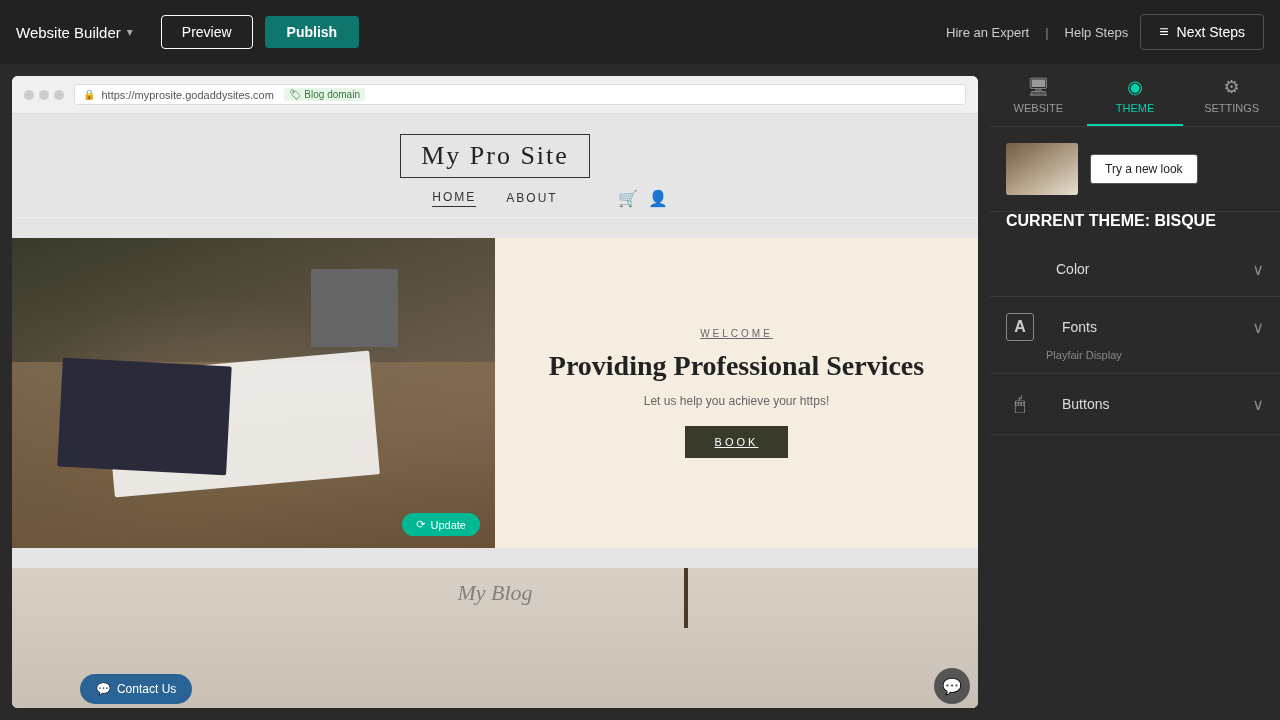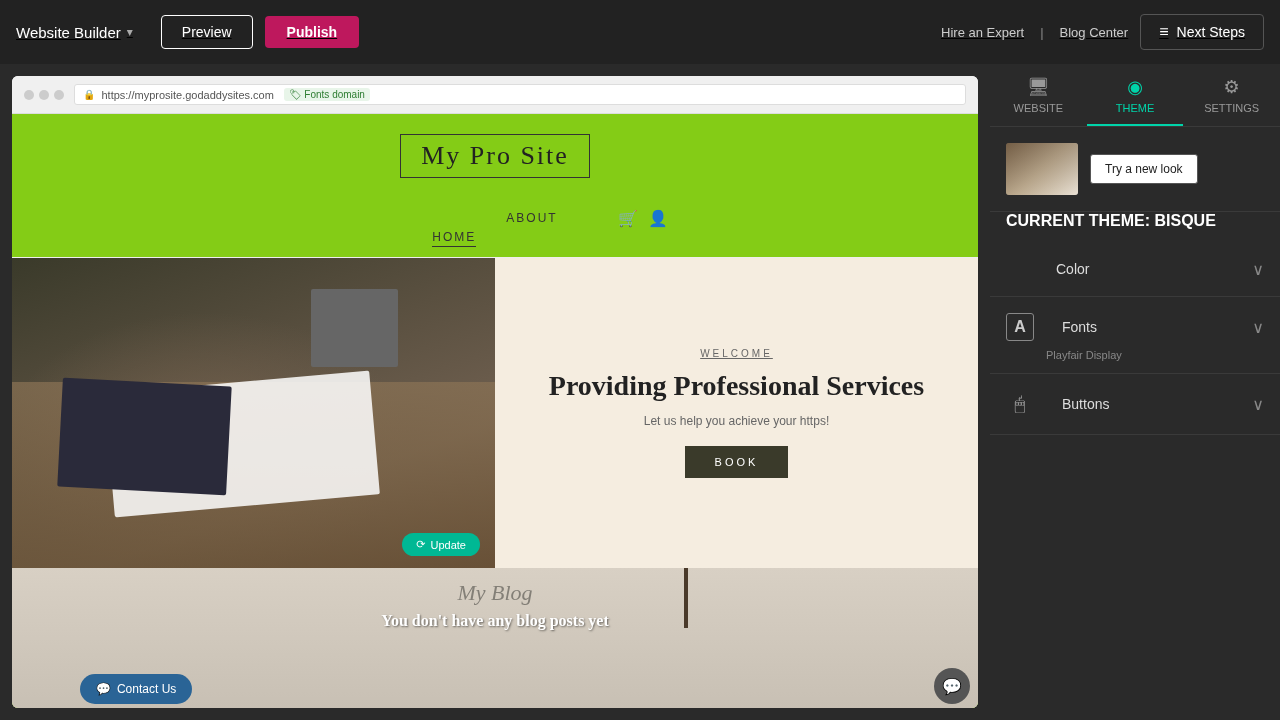--- a/index.html
+++ b/index.html
@@ -15,21 +15,20 @@
 
     
     .topbar {
       background: #222;
       height: 64px;
       display: flex;
       align-items: center;
       padding: 0 16px;
       flex-shrink: 0;
       gap: 12px;
-      text-decoration: underline;
     }
     .topbar-brand {
       display: flex;
       align-items: center;
       gap: 6px;
       color: #fff;
       font-size: 15px;
       font-weight: 500;
       margin-right: 16px;
     }
@@ -40,21 +39,21 @@
     .btn-preview {
       background: transparent;
       border: 1.5px solid #fff;
       color: #fff;
       padding: 8px 20px;
       border-radius: 4px;
       font-size: 14px;
       cursor: pointer;
     }
     .btn-publish {
-      background: #be185d;
+      background: #0f766e;
       border: none;
       color: #fff;
       padding: 8px 22px;
       border-radius: 4px;
       font-size: 14px;
       font-weight: 600;
       cursor: pointer;
     }
     .topbar-spacer { flex: 1; }
     .topbar-links {
@@ -140,24 +139,25 @@
       color: #2e7d32;
       font-size: 10px;
       padding: 1px 5px;
       border-radius: 3px;
       margin-left: 4px;
     }
 
     
     .site-content {
       flex: 1;
-      background: #84cc16;
+      background: #e5e5e5;
       overflow: hidden;
       display: flex;
       flex-direction: column;
+      gap: 20px;
     }
     .site-header {
       padding: 20px 40px 10px;
       display: flex;
       flex-direction: column;
       align-items: center;
       border-bottom: 1px solid #eee;
     }
     .site-title {
       font-family: 'Georgia', serif;
@@ -179,21 +179,20 @@
     .nav-link {
       font-size: 12px;
       letter-spacing: 2px;
       color: #333;
       text-transform: uppercase;
       text-decoration: none;
       padding-bottom: 2px;
     }
     .nav-link.active {
       border-bottom: 1.5px solid #333;
-      margin-top: 40px;
     }
     .nav-icons {
       position: absolute;
       right: 310px;
       display: flex;
       gap: 10px;
       color: #333;
       font-size: 16px;
     }
 
@@ -306,20 +305,21 @@
     }
     .hero-book-btn {
       background: #3a3a2a;
       color: #fff;
       border: none;
       padding: 10px 30px;
       letter-spacing: 3px;
       font-size: 11px;
       cursor: pointer;
       text-transform: uppercase;
+      text-decoration: underline;
     }
 
     
     .blog-section {
       background: #e8e0d8;
       flex: 1;
       display: flex;
       flex-direction: column;
       align-items: center;
       padding: 12px;
@@ -520,21 +520,21 @@
   <div class="topbar-brand">
     <span>Website Builder</span>
     <span class="chevron">▾</span>
   </div>
   <button class="btn-preview">Preview</button>
   <button class="btn-publish">Publish</button>
   <div class="topbar-spacer"></div>
   <div class="topbar-links">
     <a>Hire an Expert</a>
     <span>|</span>
-    <a>Blog Center</a>
+    <a>Help Steps</a>
   </div>
   <button class="btn-next-steps">
     <span class="ns-icon">≡</span>
     <span>Next Steps</span>
   </button>
 </div>
 
 <div class="main-content">
 
   <div class="browser-area">
@@ -542,21 +542,21 @@
 
       <div class="browser-chrome">
         <div class="browser-dots">
           <div class="dot"></div>
           <div class="dot"></div>
           <div class="dot"></div>
         </div>
         <div class="browser-url-bar">
           <span class="lock-icon">🔒</span>
           <span>https://myprosite.godaddysites.com</span>
-          <span class="free-domain-badge">🏷 Fonts domain</span>
+          <span class="free-domain-badge">🏷 Blog domain</span>
         </div>
       </div>
 
       <div class="site-content">
 
         <div class="site-header" style="position:relative;">
           <div class="site-title">My Pro Site</div>
           <div class="site-nav">
             <a class="nav-link active">HOME</a>
             <a class="nav-link">ABOUT</a>
@@ -585,21 +585,20 @@
             <div class="hero-heading">Providing Professional Services</div>
             <div class="hero-subtext">Let us help you achieve your https!</div>
             <button class="hero-book-btn">BOOK</button>
           </div>
         </div>
 
         <div class="blog-section">
           <div class="blog-bg-image"></div>
           <div class="blog-lamp"></div>
           <div class="blog-title">My Blog</div>
-          <div class="blog-no-posts">You don't have any blog posts yet</div>
         </div>
       </div>
     </div>
 
     <button class="contact-btn">
       <span>💬</span>
       <span>Contact Us</span>
     </button>
 
     <div class="chat-icon-bubble">💬</div>

